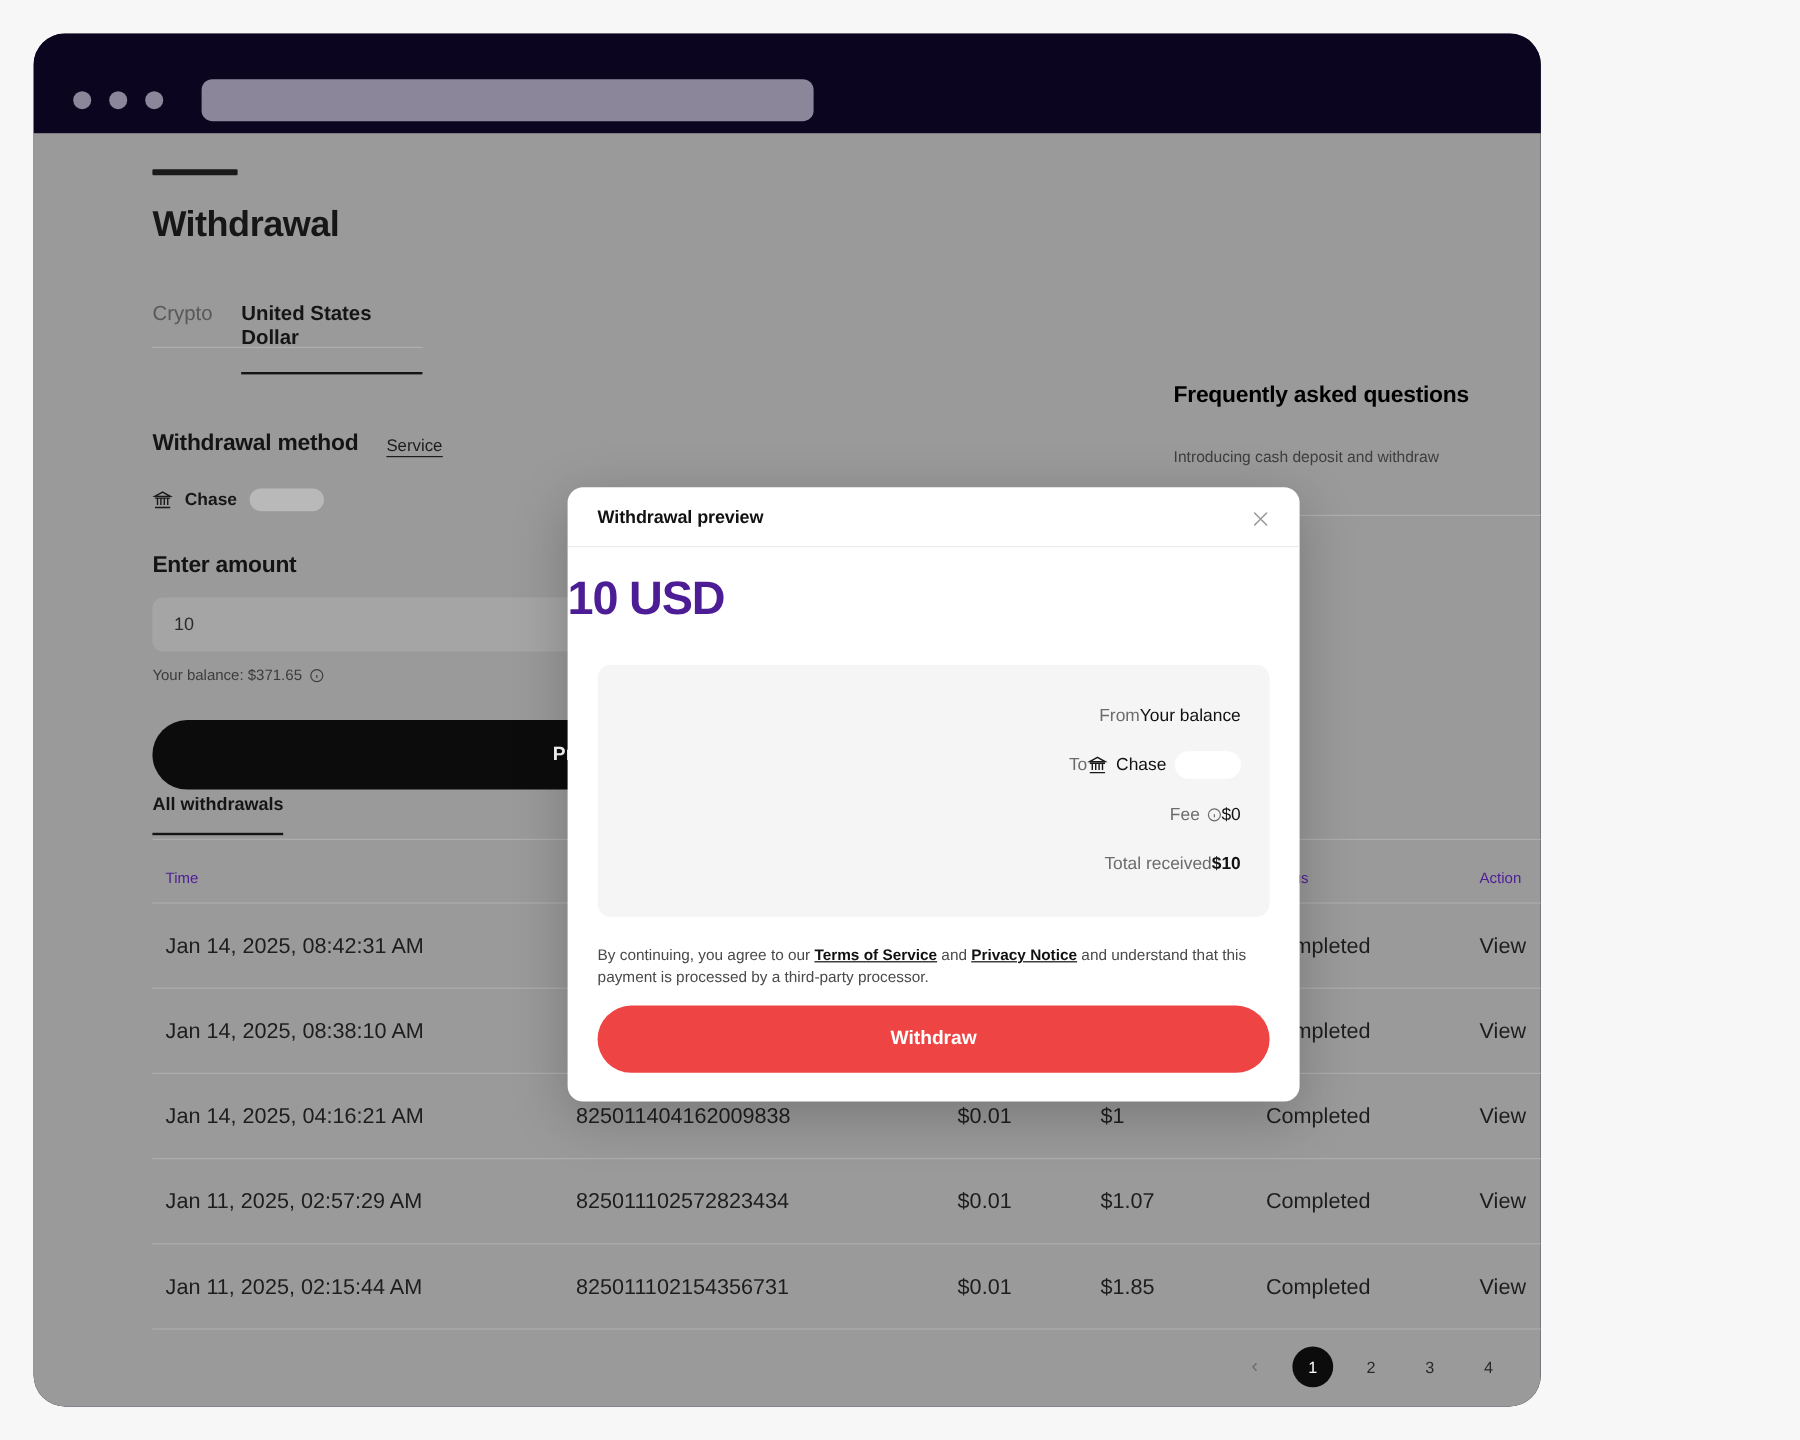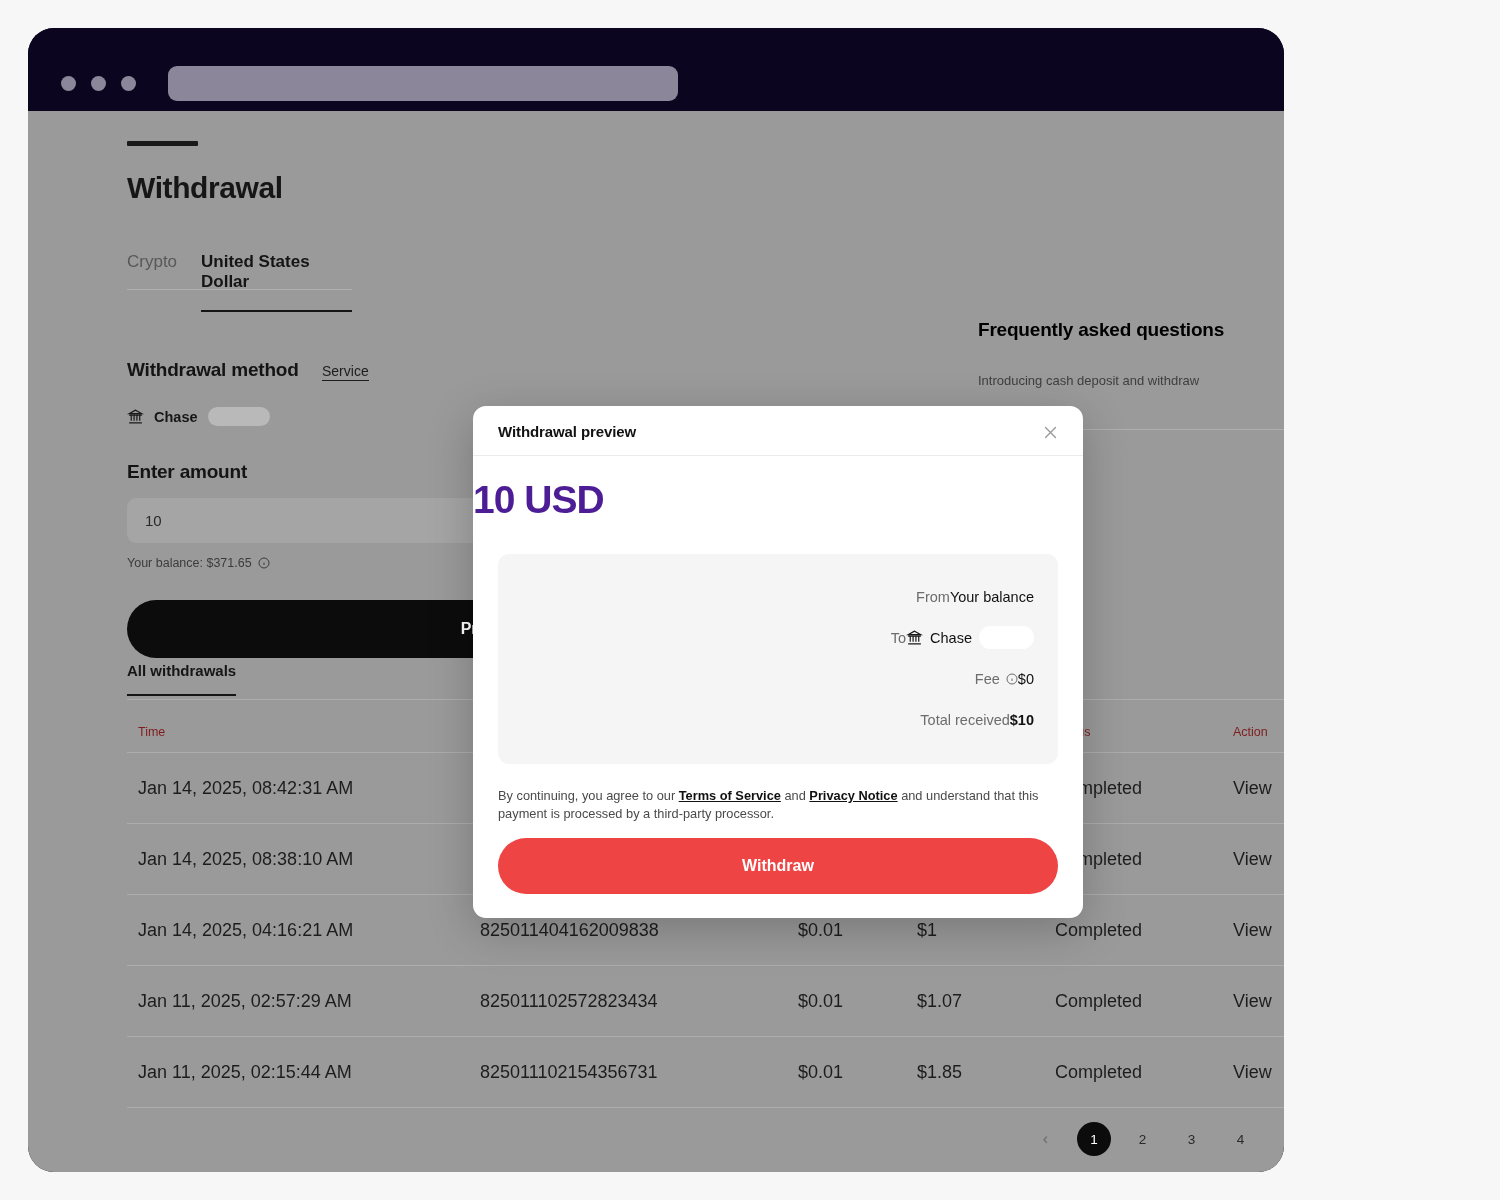--- a/index.html
+++ b/index.html
@@ -168,21 +168,21 @@
   .tbl {
     position: absolute; left: 99px; top: 600px;
     width: 1247px;
   }
   .trow {
     display: flex; align-items: center;
     height: 71px;
     border-bottom: 1.2px solid #adadad;
   }
   .trow.head { height: 42px; border-bottom: 1.2px solid #adadad; }
-  .trow.head .c { color: #7f1d1d; font-size: 12.5px; }
+  .trow.head .c { color: #4c1d95; font-size: 12.5px; }
   .c { font-size: 18px; color: #1d1d1d; }
   .c0 { width: 353px; padding-left: 11px; }
   .c1 { width: 318px; }
   .c2 { width: 119px; }
   .c3 { width: 138px; }
   .c4 { width: 178px; }
   .c5 { width: 140px; }
 
   
   .pager {

